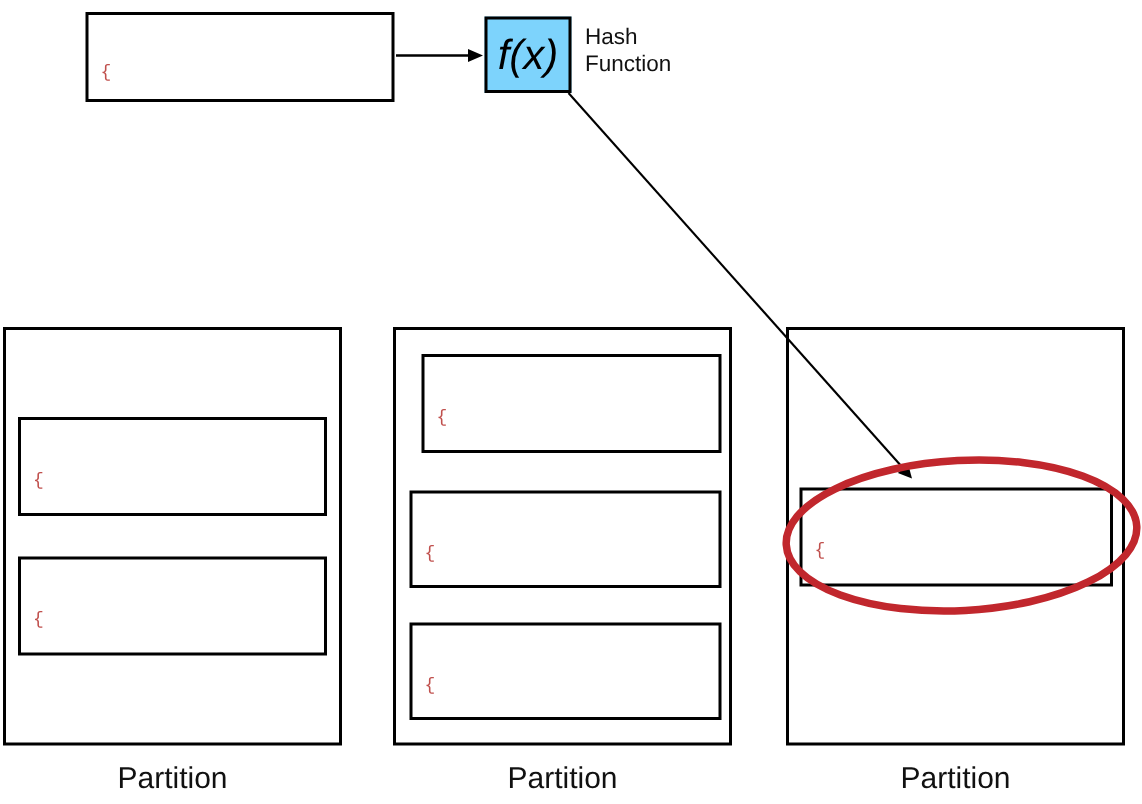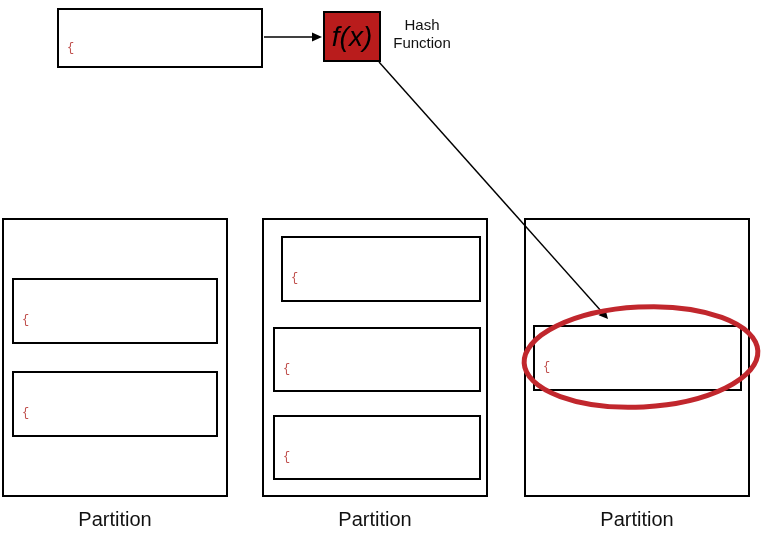--- a/index.html
+++ b/index.html
@@ -50,27 +50,27 @@
     position:absolute;
     left:323px;top:11px;
     box-sizing:border-box;
     width:58px;height:51px;
     border:2px solid #000;
     display:flex;align-items:center;justify-content:center;
     font-size:28px;
     font-style:italic;
     font-weight:500;
     color:#000;
-    background:#b91c1c;
+    background:#7dd3fc;
   }
   #hash-caption{
     position:absolute;
     left:390px;top:16px;
     width:64px;
-    text-align:center;
+    text-align:left;
     font-size:15px;
     line-height:18px;
     color:#111;
   }
   #overlay{
     position:absolute;
     left:0;top:0;
     pointer-events:none;
   }
 </style>

